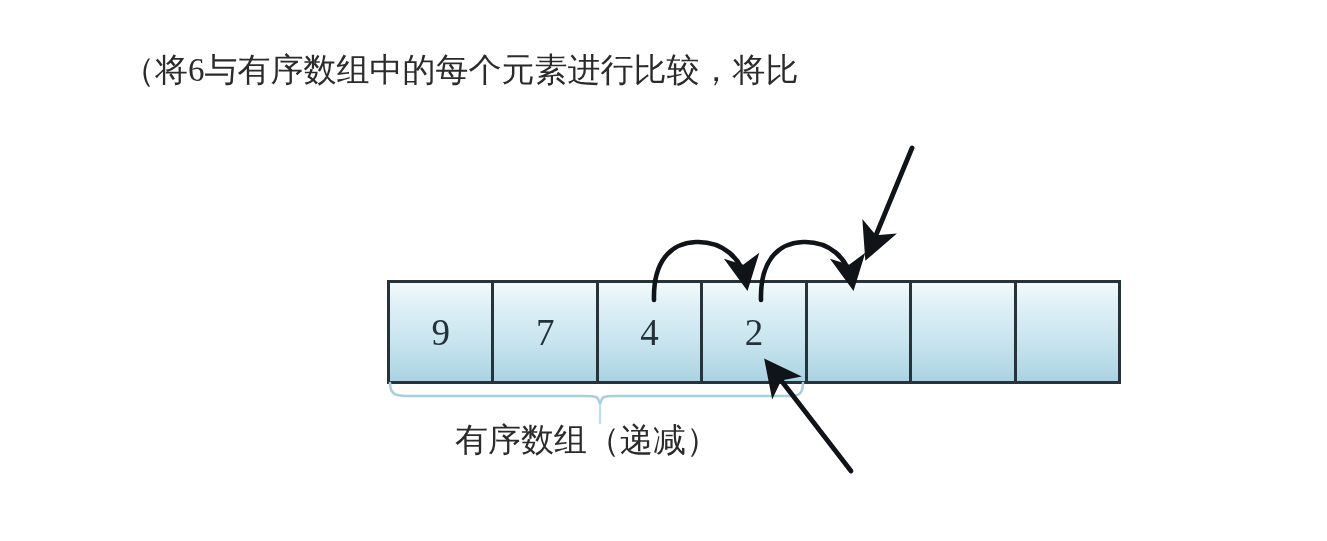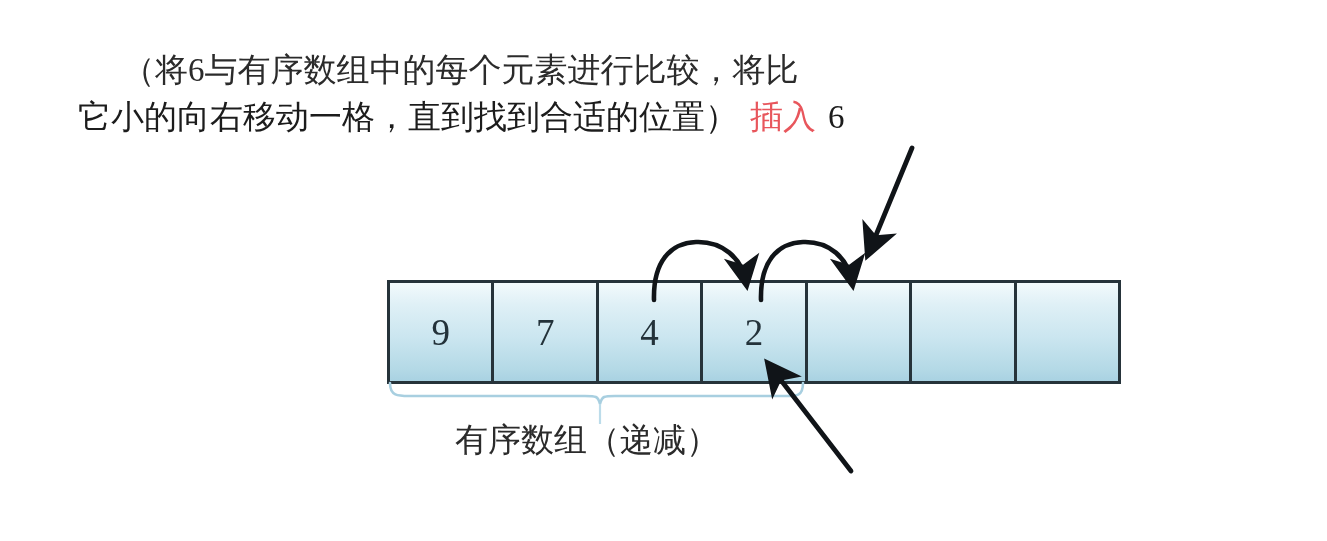--- a/index.html
+++ b/index.html
@@ -74,23 +74,20 @@
 </style>
 </head>
 <body>
 
 <div id="stage">
 
   <div class="caption" id="caption-line-1">
     <span>（将6与有序数组中的每个元素进行比较，将比</span>
   </div>
 
-  <div class="caption" id="caption-line-2">
-    <span class="plain-black">它小的向右移动一格，直到找到合适的位置）</span><span class="gap-sm"></span><span class="accent-red">插入</span><span class="gap-sm"></span><span class="plain-black">6</span>
-  </div>
 
   <div id="array">
     <div class="cell">
       <span class="cell-value">9</span>
     </div>
     <div class="cell">
       <span class="cell-value">7</span>
     </div>
     <div class="cell">
       <span class="cell-value">4</span>

